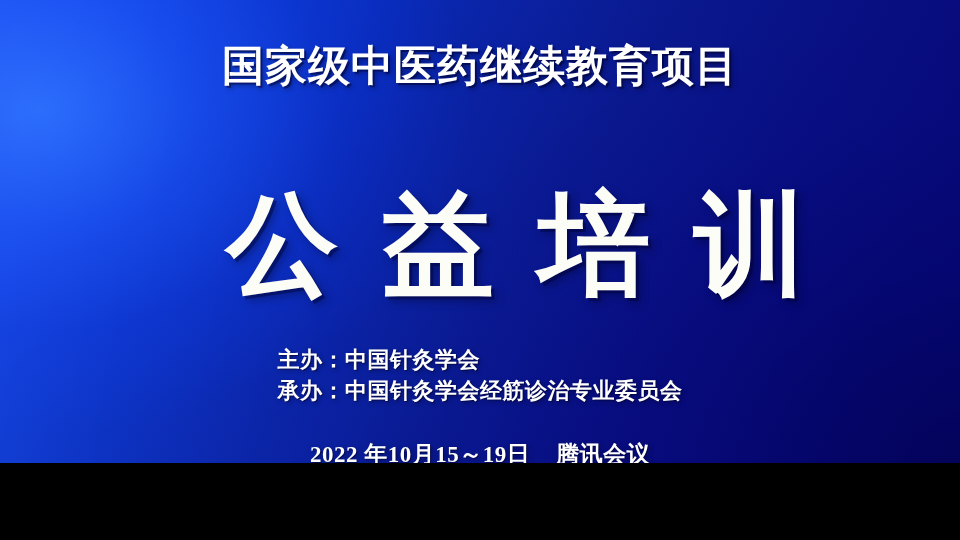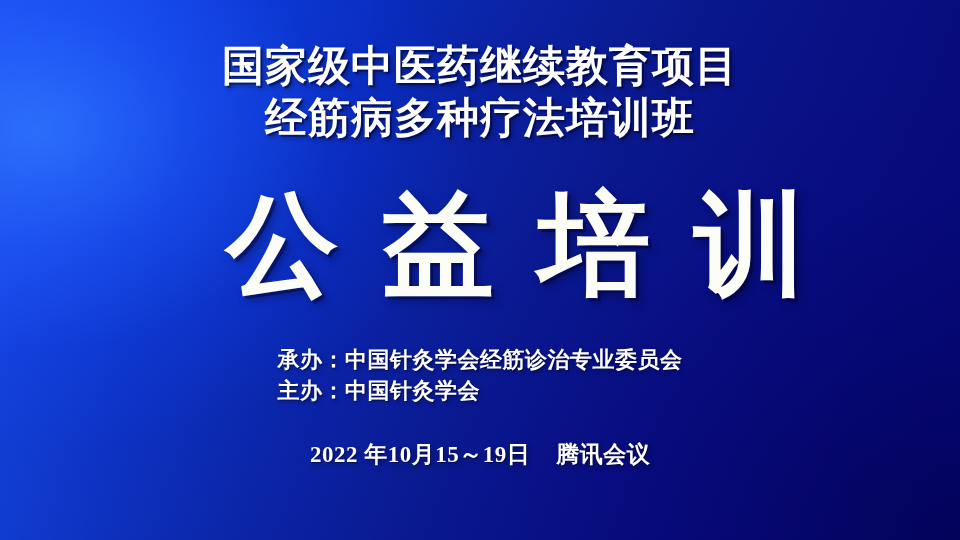--- a/index.html
+++ b/index.html
@@ -9,21 +9,21 @@
     background: #000;
   }
   body {
     font-family: "Liberation Sans", "DejaVu Sans", sans-serif;
   }
 
   
   #poster {
     position: relative;
     width: 960px;
-    height: 540px;
+    height: 463px;
     overflow: hidden;
     background-color: #0a1a8c;
   }
 
   
   #bg-base {
     position: absolute;
     inset: 0;
     background: linear-gradient(118deg,
         #0b46f2 0%,
@@ -152,29 +152,28 @@
 
   <div id="bg-base"></div>
   <div id="bg-glow"></div>
   <div id="bg-shade"></div>
   <div id="bg-band"></div>
 
   <div id="content">
 
     <div class="block" id="program-title">
       <div class="title-line">国家级中医药继续教育项目</div>
-      <div class="title-line">经筋病多种疗法培训班</div>
     </div>
 
     <div class="block" id="headline">公益培训</div>
 
     <div class="block" id="organizers">
       <div class="org-inner">
+        <div class="org-line">主办：中国针灸学会</div>
         <div class="org-line">承办：中国针灸学会经筋诊治专业委员会</div>
-        <div class="org-line">主办：中国针灸学会</div>
       </div>
     </div>
 
     <div class="block" id="schedule">
       <span>2022 年10月15～19日</span><span class="gap"></span><span>腾讯会议</span>
     </div>
 
   </div>
 </div>
 

